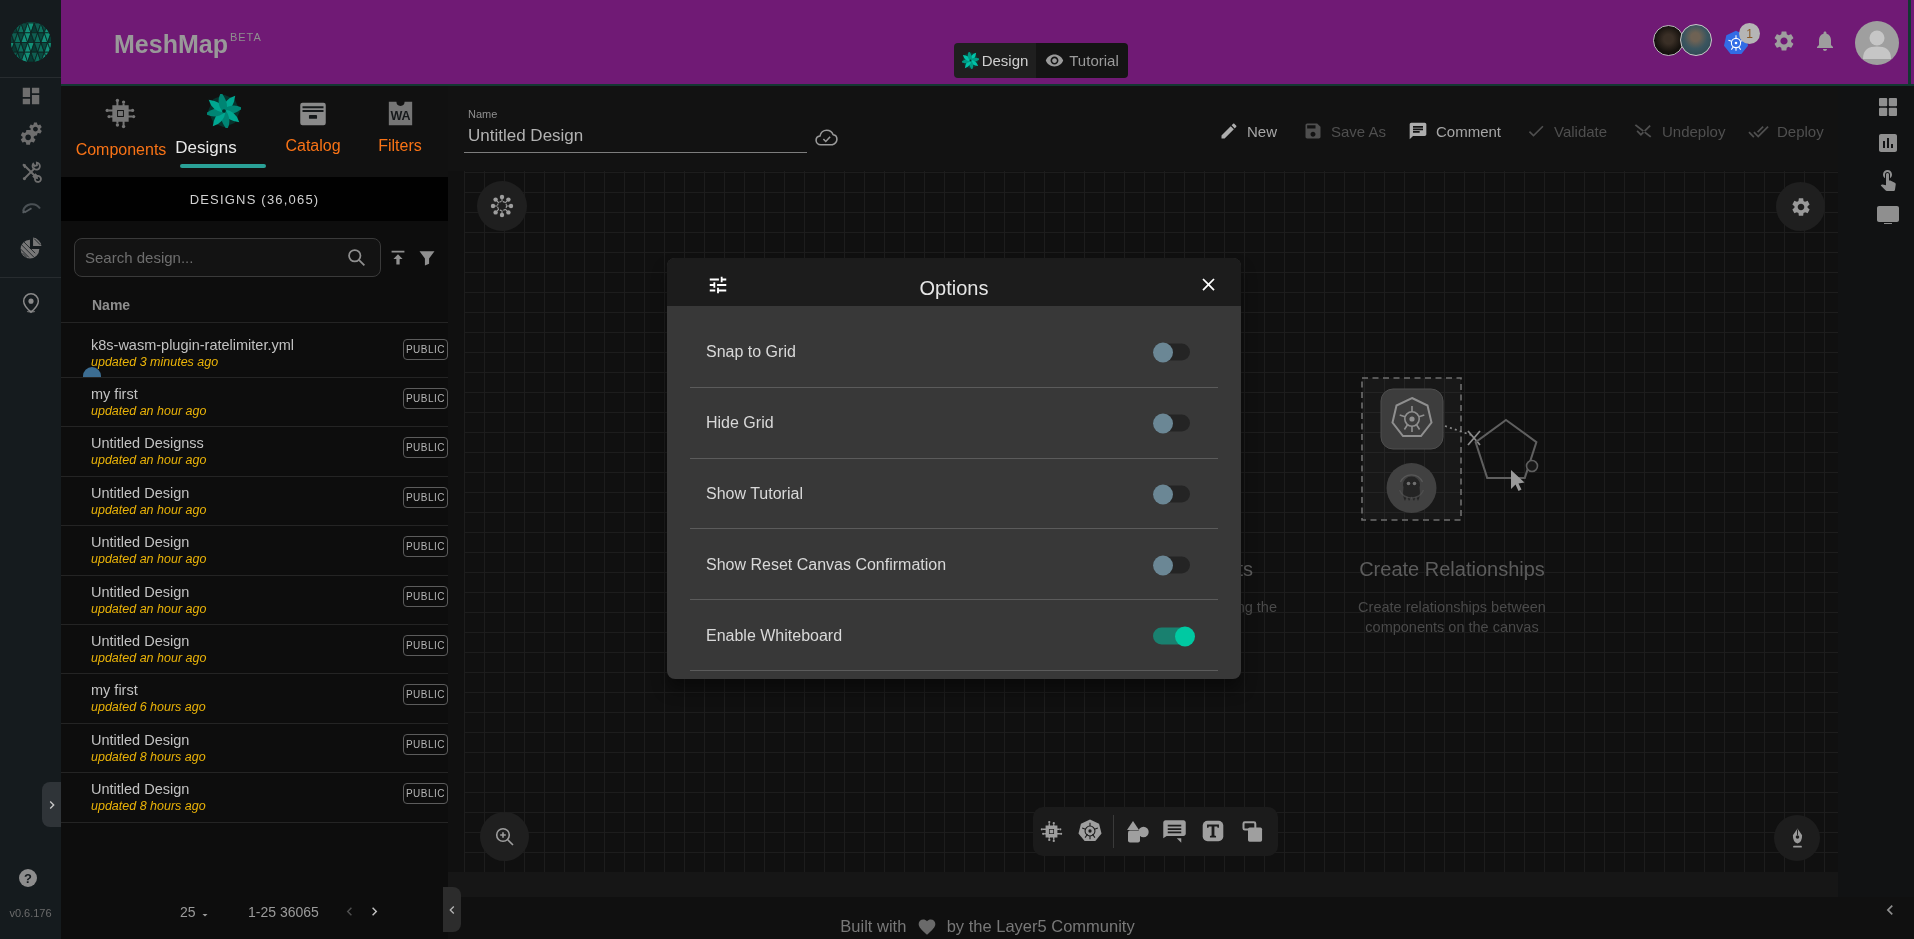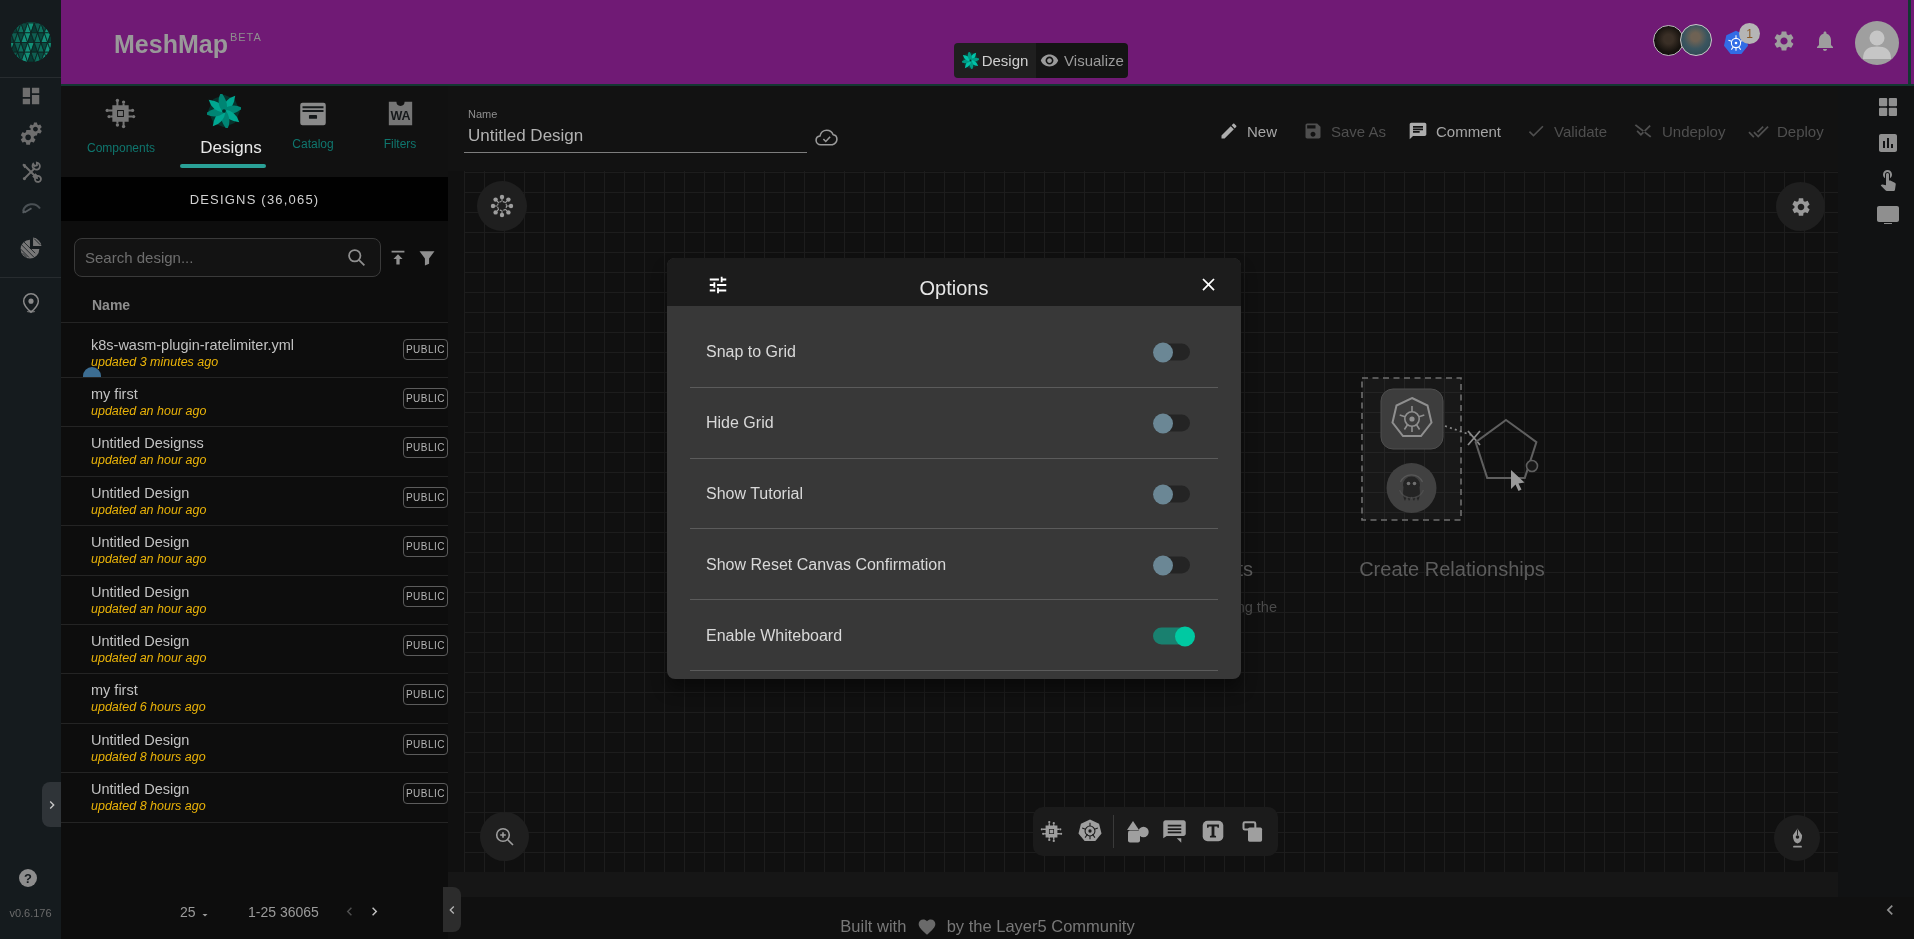--- a/index.html
+++ b/index.html
@@ -27,21 +27,21 @@
   #btn-design { position:absolute; left:893px; top:43px; width:82px; height:35px; background:#1f1f1f;
     border-radius:4px 0 0 4px; display:flex; align-items:center; justify-content:center; gap:3px;
     color:#cfcfcf; font-size:15px; }
   #btn-visual { position:absolute; left:975px; top:43px; width:92px; height:35px; background:#141414;
     border-radius:0 4px 4px 0; display:flex; align-items:center; justify-content:center; gap:5px;
     color:#9b9b9b; font-size:15px; }
   .avatar { position:absolute; border-radius:50%; }
 
   
   #panel { left:61px; top:86px; width:387px; height:853px; background:#0d0d0d; z-index:10; }
-  .tab { position:absolute; text-align:center; color:#0f766e; font-size:12px; }
+  .tab { position:absolute; text-align:center; color:#f97316; font-size:16px; }
   #tab-underline { position:absolute; left:119px; top:78px; width:86px; height:4px; background:#2aa197; border-radius:2px;}
   #designs-bar { position:absolute; left:0; top:91px; width:387px; height:44px; background:#010101;
     color:#d2d2d2; font-size:13px; letter-spacing:1.2px; display:flex; align-items:center; justify-content:center; }
   #searchbox { position:absolute; left:13px; top:152px; width:307px; height:39px; background:#131313;
     border:1px solid #3a3a3a; border-radius:8px; color:#6e6e6e; font-size:15px;
     display:flex; align-items:center; padding-left:10px; }
   #tbl-name { position:absolute; left:31px; top:211px; color:#8e8e8e; font-size:14px; font-weight:bold; }
   .row-div { position:absolute; left:0; width:387px; height:1px; background:#242424; }
   .row-title { position:absolute; left:30px; color:#c2c2c2; font-size:14.5px; white-space:nowrap; }
   .row-sub { position:absolute; left:30px; color:#eab308; font-size:12.5px; font-style:italic; white-space:nowrap;}
@@ -113,21 +113,21 @@
           <path transform="rotate(270 50 50)" d="M45 50 Q50 14 83 5 Q78 42 56 54 Z" fill="#00c3a8"></path>
           <path transform="rotate(315 50 50)" d="M45 50 Q50 14 83 5 Q78 42 56 54 Z" fill="#009a84"></path>
           <circle cx="50" cy="50" r="5.5" fill="#06332c"></circle>
         </svg>
       <span>Design</span>
     </div>
     <div id="btn-visual">
       <svg width="19" height="19" viewBox="0 0 24 24" fill="#9b9b9b">
           <path d="M12 4.5C7 4.5 2.73 7.61 1 12c1.73 4.39 6 7.5 11 7.5s9.27-3.11 11-7.5c-1.73-4.39-6-7.5-11-7.5zM12 17c-2.76 0-5-2.24-5-5s2.24-5 5-5 5 2.24 5 5-2.24 5-5 5zm0-8c-1.66 0-3 1.34-3 3s1.34 3 3 3 3-1.34 3-3-1.34-3-3-3z"></path>
         </svg>
-      <span>Visualize</span>
+      <span>Tutorial</span>
     </div>
 
     <div class="avatar" style="left:1592px;top:25px;width:31px;height:31px;border:1px solid #b9b9b9;background:radial-gradient(circle at 50% 45%, #3a2f26 0 22%, #17130f 60%, #0a0908 100%);z-index:1"></div>
     <div class="avatar" style="left:1619px;top:24px;width:32px;height:32px;border:1px solid #c9c9c9;background:radial-gradient(circle at 48% 40%, #6e6254 0 18%, #3a555f 50%, #2b434d 100%);z-index:2"></div>
 
     <svg class="abs" style="left:1661px;top:29px;z-index:1" width="28" height="28" viewBox="0 0 34 34">
         <path d="M17.0 2.0 L28.7 7.6 L31.6 20.3 L23.5 30.5 L10.5 30.5 L2.4 20.3 L5.3 7.6 Z" fill="#326ce5"></path>
         <g stroke="#ffffff" stroke-width="1.3" fill="none">
           <circle cx="17" cy="17" r="5.6"></circle>
           <path d="M17 7.5 V11.4 M17 22.6 V26.5 M7.8 13.7 L11.6 15 M26.2 13.7 L22.4 15 M11.3 25 L13.7 21.8 M22.7 25 L20.3 21.8"></path>
@@ -308,21 +308,21 @@
         <path transform="rotate(0 50 50)" d="M45 50 Q50 14 83 5 Q78 42 56 54 Z" fill="#00a791"></path>
         <path transform="rotate(45 50 50)" d="M45 50 Q50 14 83 5 Q78 42 56 54 Z" fill="#008574"></path>
         <path transform="rotate(90 50 50)" d="M45 50 Q50 14 83 5 Q78 42 56 54 Z" fill="#00a791"></path>
         <path transform="rotate(135 50 50)" d="M45 50 Q50 14 83 5 Q78 42 56 54 Z" fill="#008574"></path>
         <path transform="rotate(180 50 50)" d="M45 50 Q50 14 83 5 Q78 42 56 54 Z" fill="#00a791"></path>
         <path transform="rotate(225 50 50)" d="M45 50 Q50 14 83 5 Q78 42 56 54 Z" fill="#008574"></path>
         <path transform="rotate(270 50 50)" d="M45 50 Q50 14 83 5 Q78 42 56 54 Z" fill="#00a791"></path>
         <path transform="rotate(315 50 50)" d="M45 50 Q50 14 83 5 Q78 42 56 54 Z" fill="#008574"></path>
         <circle cx="50" cy="50" r="5.5" fill="#032a25"></circle>
       </svg>
-    <div class="tab" style="left:120px;top:52px;width:100px;color:#e8e8e8;font-size:17px;">Designs</div>
+    <div class="tab" style="left:95px;top:52px;width:100px;color:#e8e8e8;font-size:17px;">Designs</div>
     <div id="tab-underline"></div>
 
     <svg class="abs" style="left:234px;top:10px" width="36" height="36" viewBox="0 0 24 24">
         <rect x="3.5" y="4.5" width="17" height="15" rx="1.5" fill="#8a8a8a"></rect>
         <g stroke="#15181a" stroke-width="1.2">
           <path d="M5 7.5 H19 M5 10 H19"></path>
         </g>
         <rect x="9.3" y="12.6" width="5.4" height="2.6" rx="0.6" fill="#15181a"></rect>
       </svg>
     <div class="tab" style="left:206px;top:51px;width:92px;">Catalog</div>
@@ -534,20 +534,21 @@
         </svg>
       <svg class="abs" style="left:206px;top:11px" width="27" height="27" viewBox="0 0 24 24">
           <rect x="8" y="8.5" width="12.5" height="12.5" rx="1.5" fill="#9f9f9f"></rect>
           <rect x="4" y="3.8" width="10.5" height="6.4" rx="1.2" fill="none" stroke="#9f9f9f" stroke-width="1.8"></rect>
         </svg>
     </div>
 
     <div class="card-h" style="right:585px;top:472px;">Drag-n-Drop Components</div>
     <div class="card-t" style="right:561px;top:511px;">components onto the canvas by dragging the</div>
     <div class="card-h" style="left:854px;top:472px;width:300px;text-align:center;">Create Relationships</div>
+    <div class="card-t" style="left:854px;top:511px;width:300px;">Create relationships between<br>components on the canvas</div>
 
     <svg class="abs" style="left:905px;top:285px" width="220" height="225" viewBox="0 0 220 225">
       <rect x="9" y="7" width="99" height="142" fill="rgba(255,255,255,0.035)" stroke="#6e6e6e" stroke-width="1.6" stroke-dasharray="6 4.5"></rect>
       <rect x="28" y="18" width="62" height="60" rx="12" fill="#3d3d3d" stroke="#4e4e4e"></rect>
       <g transform="translate(59,48)">
         <path d="M0 -21 L15.5 -13.5 L19.5 3.5 L9 17 L-9 17 L-19.5 3.5 L-15.5 -13.5 Z" fill="none" stroke="#8f8f8f" stroke-width="2"></path>
         <g stroke="#8f8f8f" stroke-width="1.6" fill="none">
           <circle cx="0" cy="0" r="7.2"></circle>
           <path d="M0 -13 V-7.2 M0 7.2 V13 M-12.3 -4 L-7 -2.2 M12.3 -4 L7 -2.2 M-7.6 10.5 L-4.5 5.7 M7.6 10.5 L4.5 5.7"></path>
           <circle cx="0" cy="0" r="2.6" fill="#8f8f8f" stroke="none"></circle>

